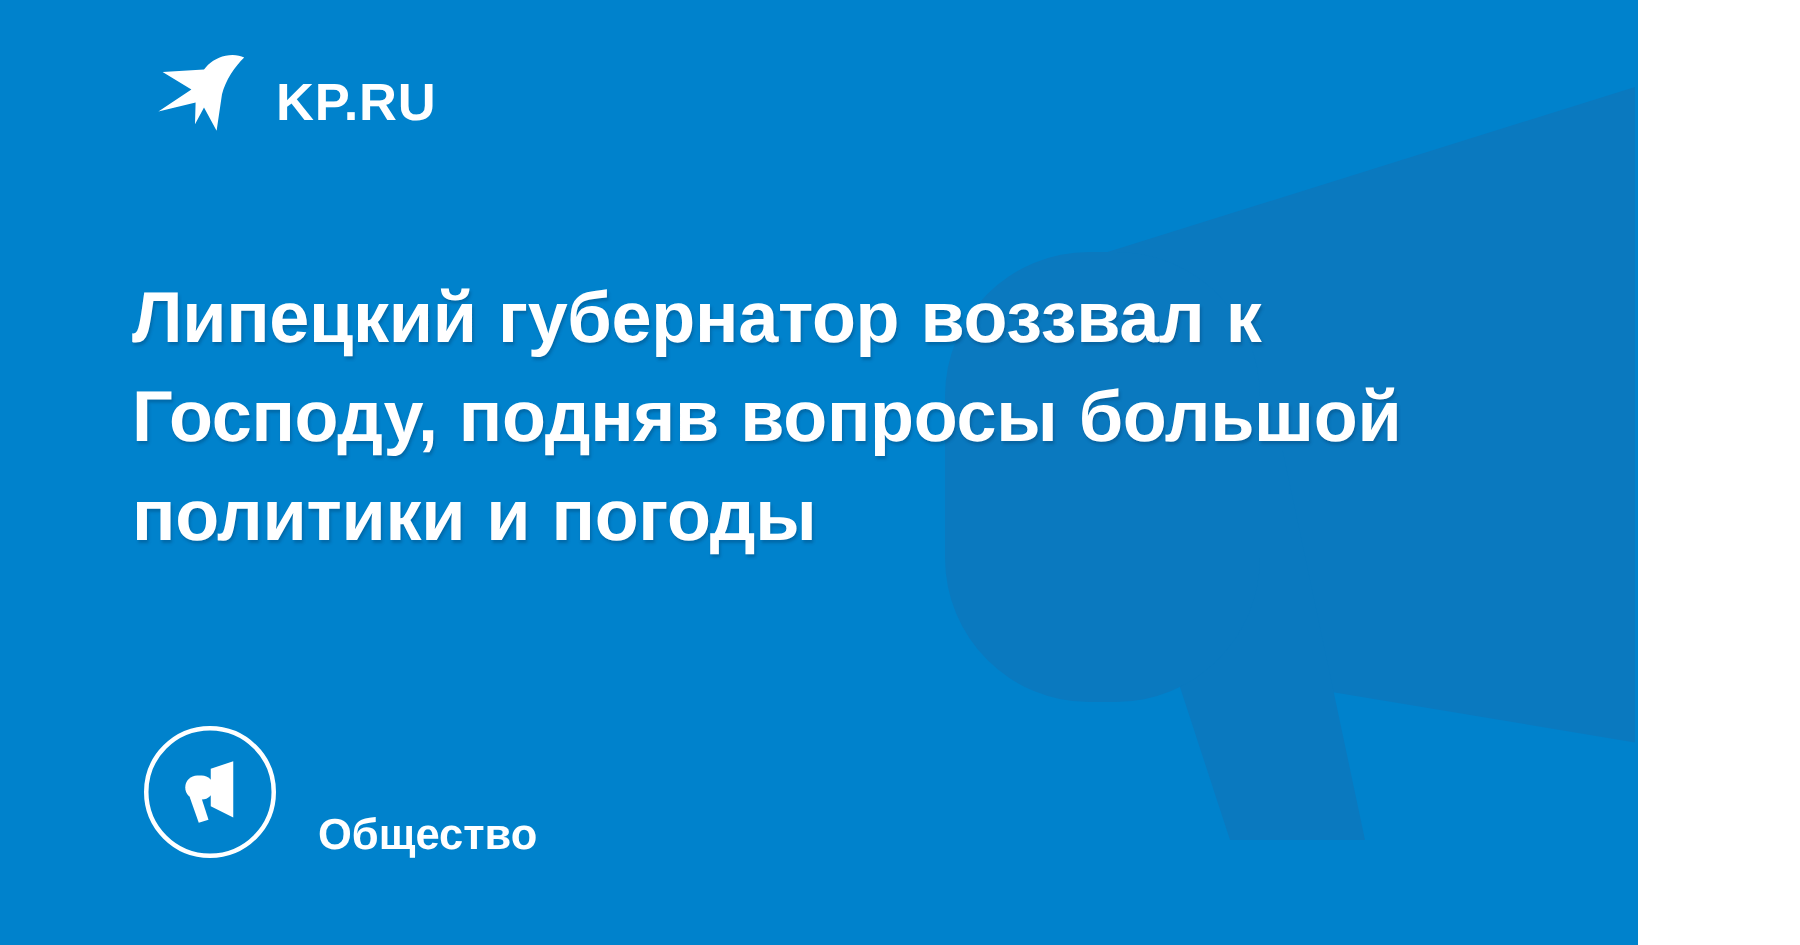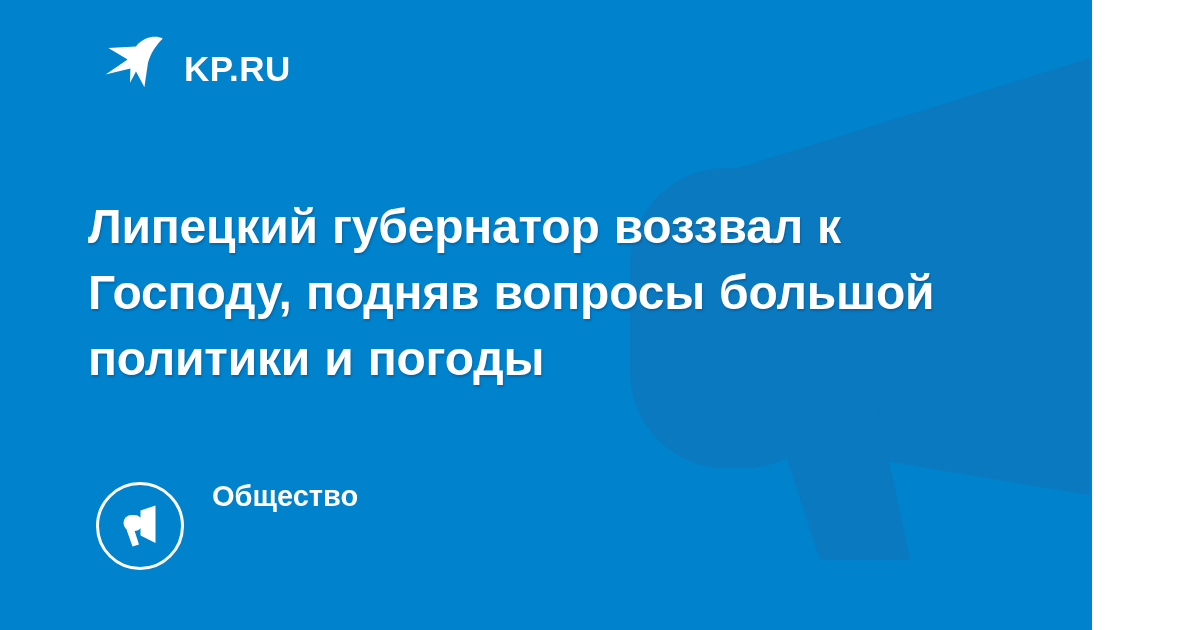--- a/index.html
+++ b/index.html
@@ -52,38 +52,38 @@
     font-weight: bold;
     letter-spacing: 0.5px;
     line-height: 1;
     white-space: nowrap;
   }
 
   
   #headline {
     position: absolute;
     left: 88px;
-    top: 194px;
+    top: 180px;
     width: 900px;
     color: #FFFFFF;
     font-size: 48px;
     font-weight: bold;
     line-height: 66px;
     letter-spacing: -0.2px;
     text-shadow: 1px 2px 2px rgba(0, 50, 90, 0.30);
     word-spacing: 1px;
   }
 
   
   #category {
     position: absolute;
     left: 96px;
     top: 482px;
     display: flex;
-    align-items: flex-start;
+    align-items: flex-end;
     height: 90px;
   }
   #category-icon-ring {
     width: 88px;
     height: 88px;
     border: 3px solid #FFFFFF;
     border-radius: 50%;
     box-sizing: border-box;
     display: flex;
     align-items: center;

